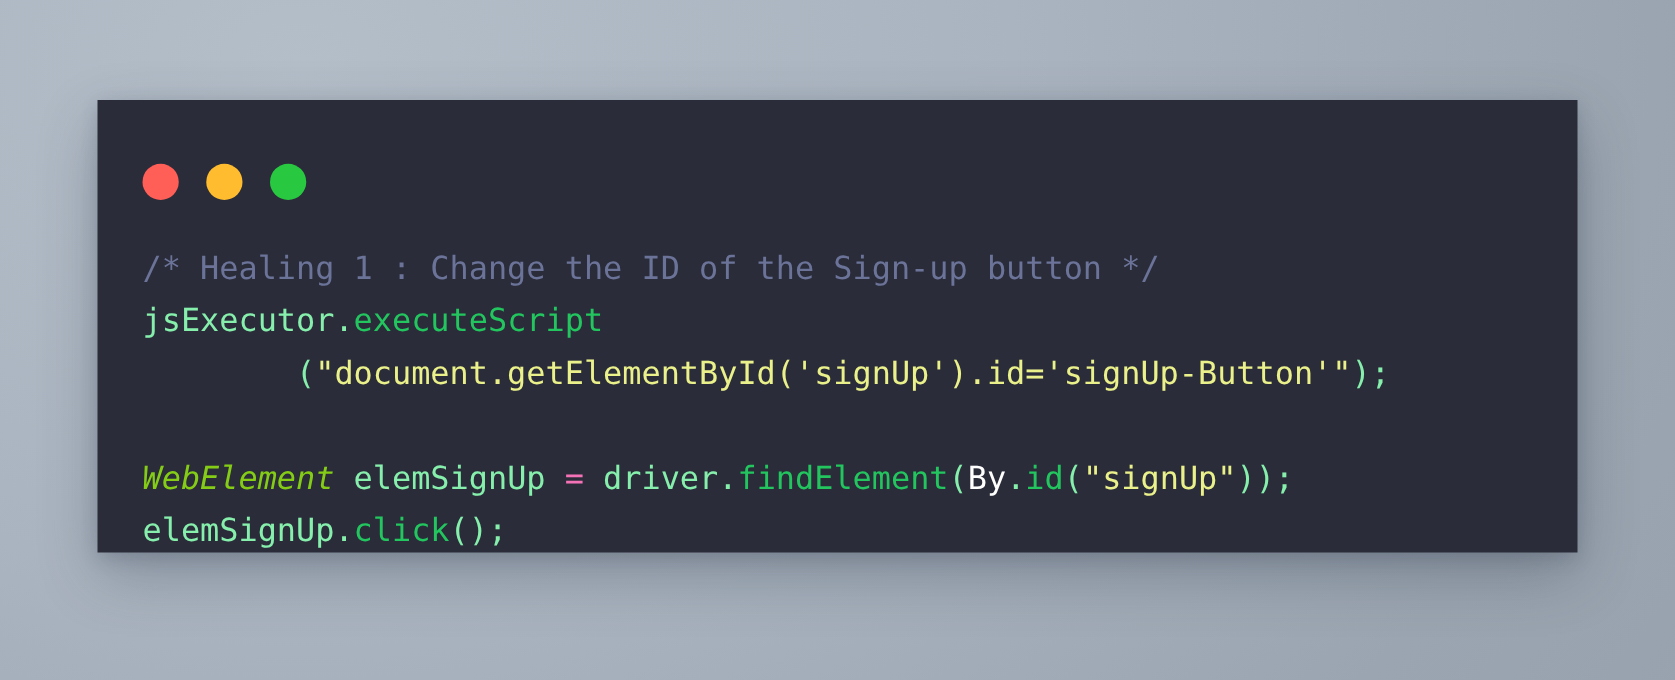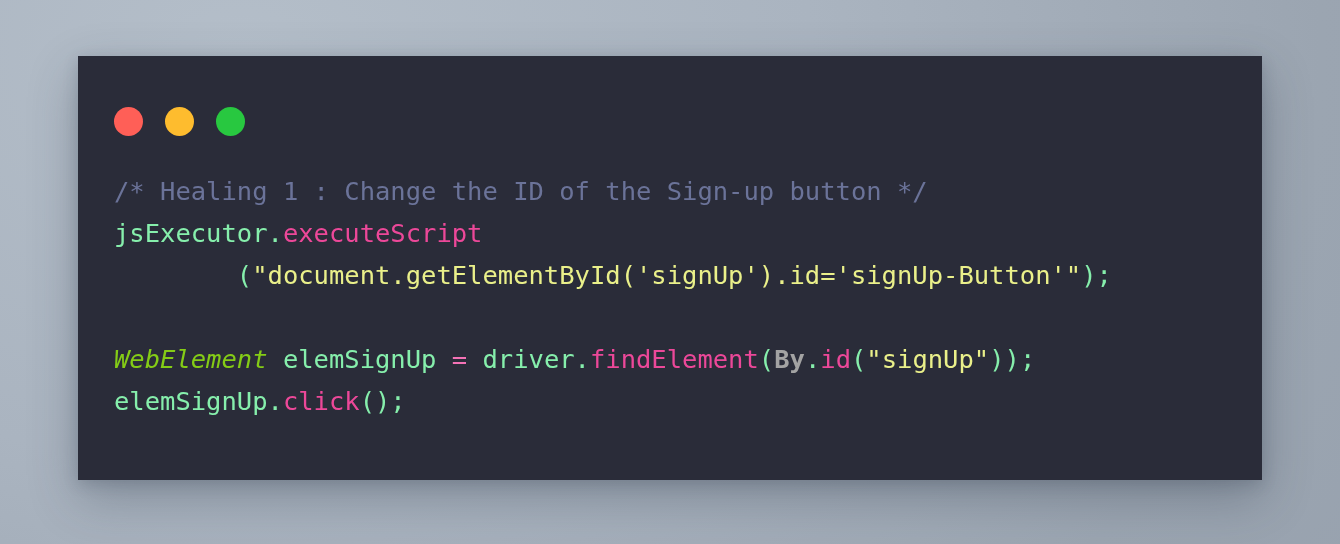--- a/index.html
+++ b/index.html
@@ -15,23 +15,23 @@
     background-image:
       radial-gradient(ellipse 1500px 1100px at 18% 10%, #b4bec9 0%, #aab4c0 38%, #9ba5b1 72%, #96a0ad 100%);
     font-family: "DejaVu Sans Mono", "Liberation Mono", monospace;
     position: relative;
   }
 
   
   #code-window {
     position: absolute;
     left: 78px;
-    top: 56px;
+    top: 80px;
     width: 1184px;
-    height: 424px;
+    height: 362px;
     background: #2a2c39;
     box-shadow: 0 18px 46px rgba(40,50,65,0.30), 0 4px 14px rgba(40,50,65,0.18);
   }
 
   
   #traffic-lights {
     position: absolute;
     left: 36px;
     top: 51px;
     display: flex;
@@ -61,24 +61,24 @@
     white-space: pre;
     color: #f2f2f4;
   }
 
   .code-line { height: 42px; white-space: pre; }
 
   .tok-comment {
     color: #6b7399;
   }
   .tok-plain    { color: #86efac; }
-  .tok-fn       { color: #ec4899; }
+  .tok-fn       { color: #22c55e; }
   .tok-string   { color: #eaf08a; }
   .tok-type     { color: #84cc16; font-style: italic; }
-  .tok-class    { color: #a3a3a3; font-weight: bold; }
+  .tok-class    { color: #ffffff; }
   .tok-operator { color: #f472b6; }
 </style>
 </head>
 <body style="background-color: rgb(170, 180, 192);">
 
 <div id="code-window" style="background: rgb(42, 44, 57);">
 
   <div id="traffic-lights">
     <span class="dot dot-red" style="background: rgb(255, 95, 87);"></span>
     <span class="dot dot-yellow" style="background: rgb(254, 188, 46);"></span>

